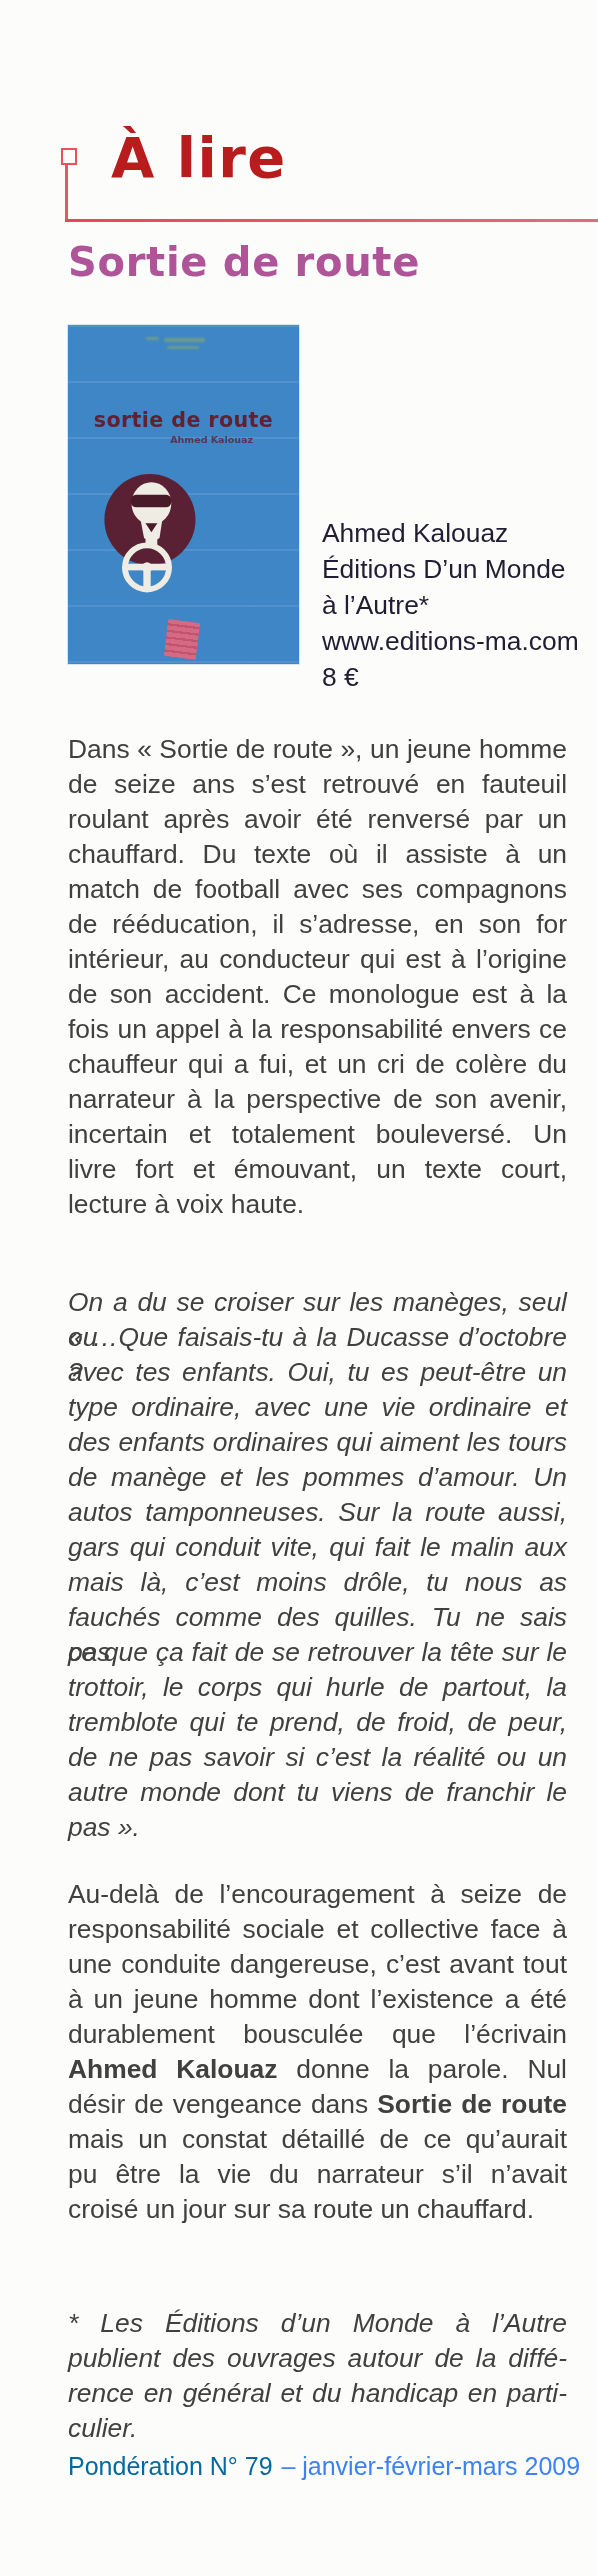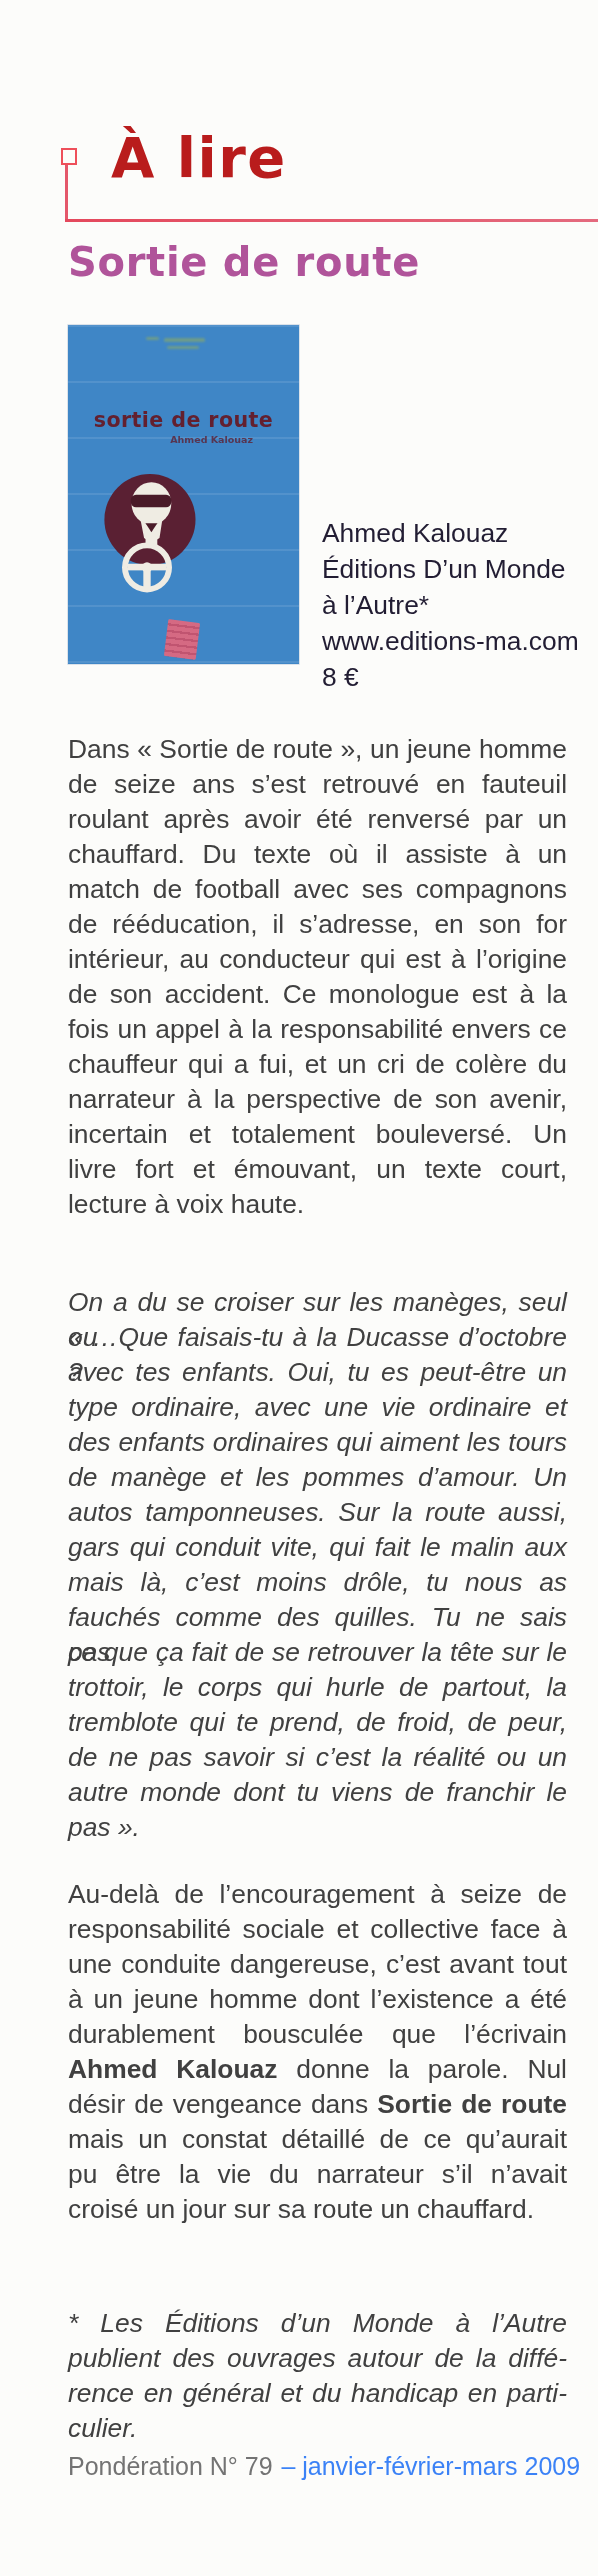--- a/index.html
+++ b/index.html
@@ -82,21 +82,21 @@
   .para .tline span{white-space:normal;}
   .italic{font-style:italic;}
   .b{font-weight:bold;font-style:normal;}
   .p1{top:732px;}
   .p2{top:1285px;}
   .p3{top:1877px;}
   .p4{top:2258px;margin-top:48px;}
 
   
   .page-footer{left:68px;top:2452px;width:514px;font-size:25px;line-height:29px;white-space:nowrap;}
-  .footer-issue{color:#737373;}
+  .footer-issue{color:#0369a1;}
   .footer-date{color:#3b82f6;margin-left:8.8px;}
 </style>
 </head>
 <body>
 
 <div>
 
   <div class="abs rubric-square"></div>
   <div class="abs rubric-vline"></div>
   <h1 class="abs rubric-title">À lire</h1>

